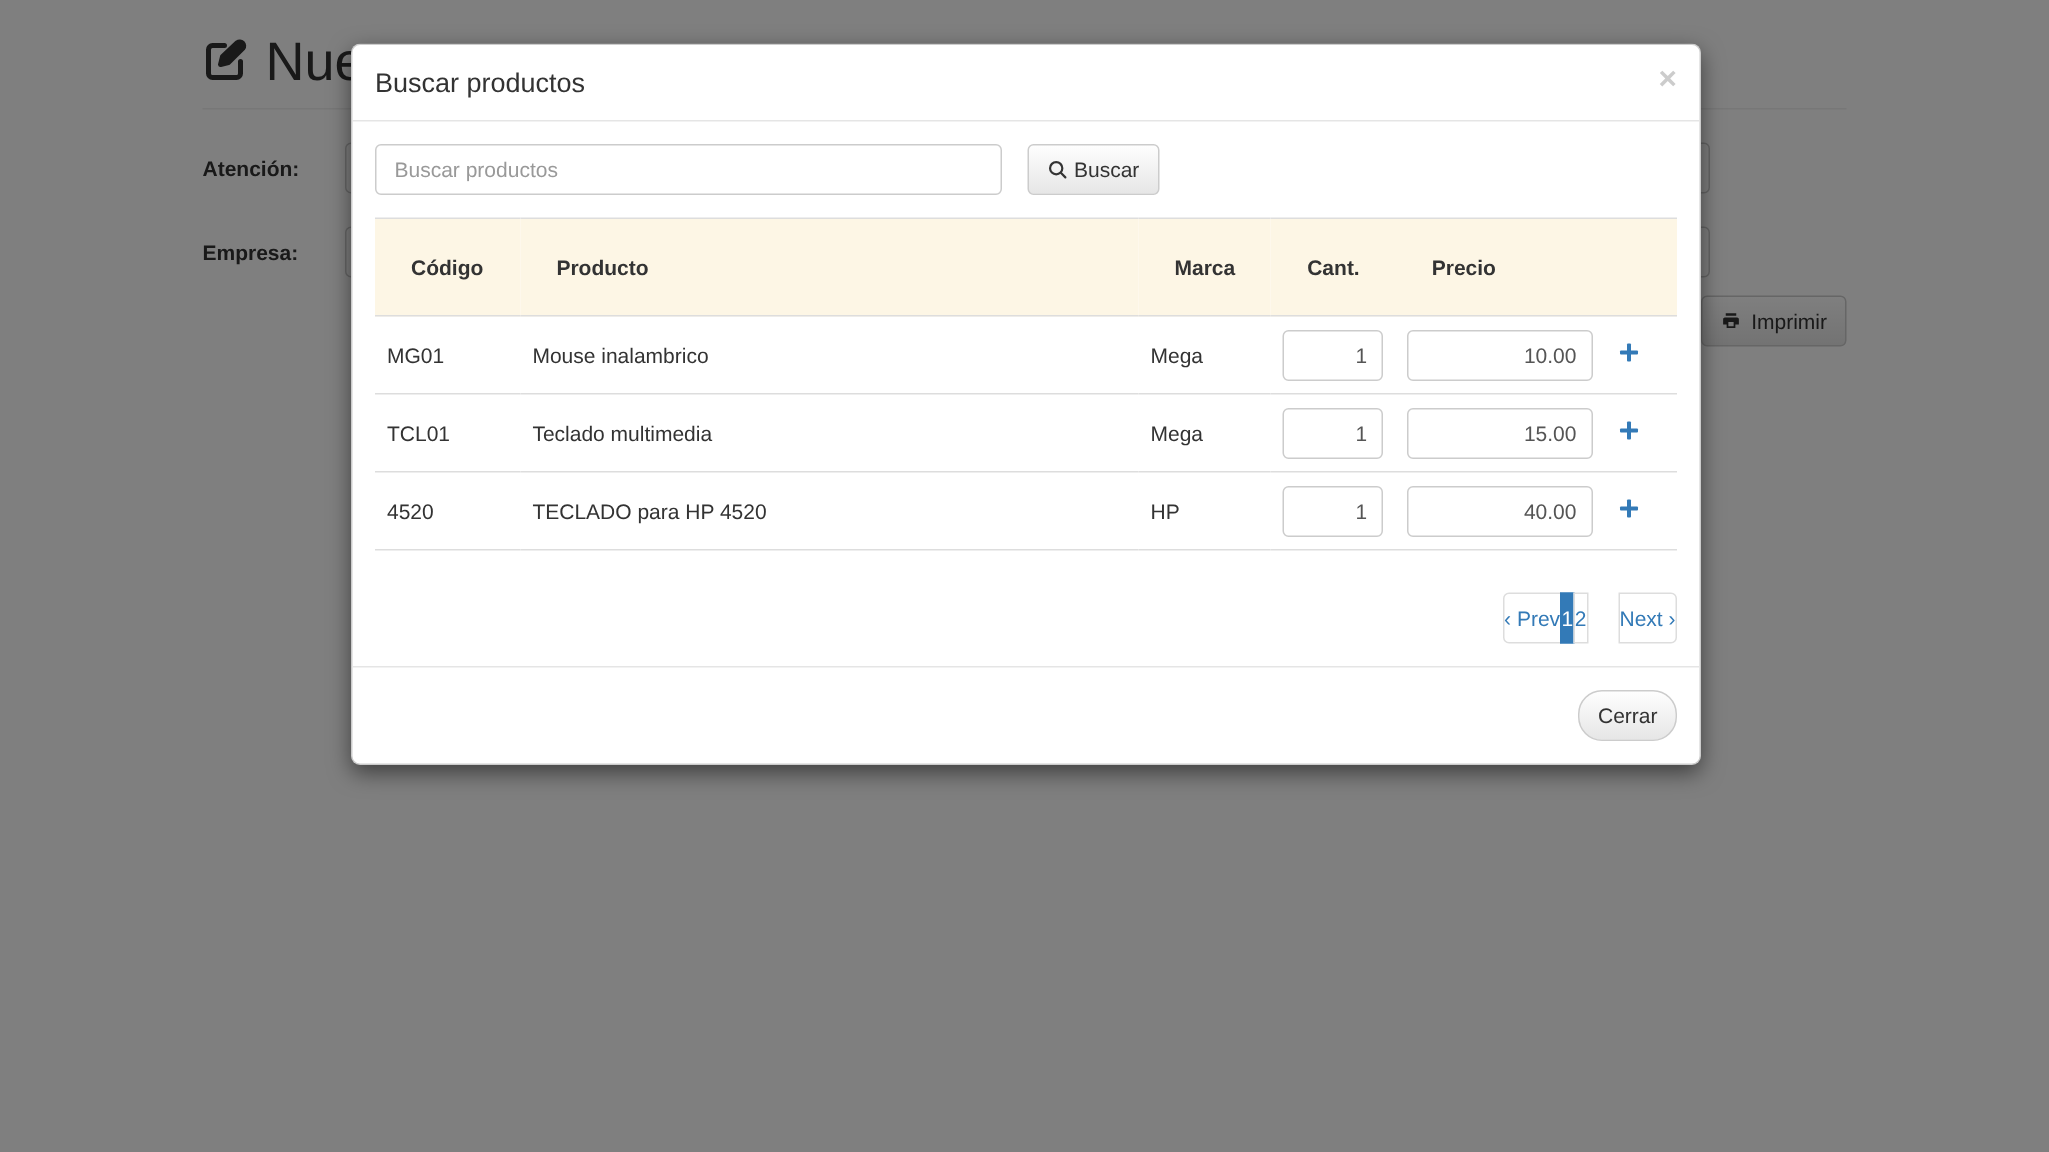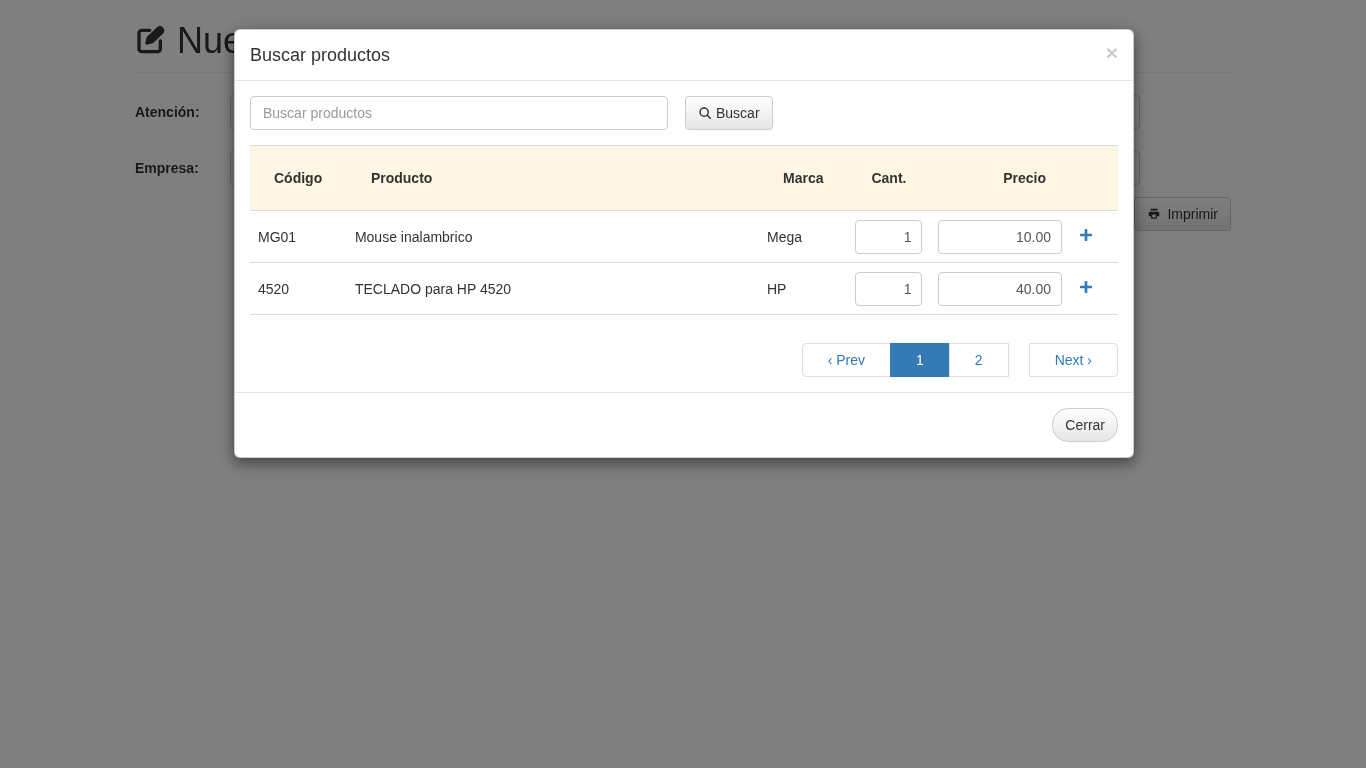--- a/index.html
+++ b/index.html
@@ -25,34 +25,34 @@
 
   .modal-body { padding: 15px; }
   .search-row { display: flex; align-items: center; gap: 17px; margin-bottom: 15px; }
   .search-input { flex: 0 0 418px; height: 34px; border: 1px solid #ccc; border-radius: 4px; padding: 6px 12px; font-size: 14px; color: #555; }
   .search-input::placeholder { color: #999; }
   .search-btn { height: 34px; padding: 0 12px; border: 1px solid #ccc; border-radius: 4px; background: linear-gradient(#fefefe,#e6e6e6); display: inline-flex; align-items: center; font-size: 14px; color: #333; cursor: pointer; }
   .search-btn svg { margin-right: 4px; }
 
   table { width: 100%; border-collapse: collapse; }
   thead th { background: #fdf6e5; border-bottom: 1px solid #ddd; border-top: 1px solid #ddd; text-align: left; padding: 24px; font-size: 14px; font-weight: 700; color: #333; }
-  thead th.right { text-align: right; }
+  thead th.right { text-align: left; }
   tbody td { border-bottom: 1px solid #ddd; padding: 8px; vertical-align: middle; color: #333; }
   tbody tr { height: 52px; }
   .col-codigo { width: 97px; }
   .col-producto { width: 440px; }
   .col-marca { width: 84px; text-align: center; }
   .col-cant { width: 74px; }
   .col-precio { width: 144px; }
   .col-add { width: 28px; }
   .num-input { width: 100%; height: 34px; border: 1px solid #ccc; border-radius: 4px; padding: 6px 10px; font-size: 14px; text-align: right; color: #555; }
   .add-btn { background: none; border: none; cursor: pointer; padding: 0; display: inline-flex; }
 
   .pagination { display: flex; justify-content: flex-end; margin-top: 28px; }
-  .pagination a { display: inline-flex; align-items: center; justify-content: center; height: 34px; padding: 0 25px; border: 1px solid #ddd; margin-left: -1px; color: #337ab7; text-decoration: none; font-size: 14px; background: #fff; cursor: pointer; }
+  .pagination a { display: inline-flex; align-items: center; justify-content: center; height: 34px; padding: 0 0; border: 1px solid #ddd; margin-left: -1px; color: #337ab7; text-decoration: none; font-size: 14px; background: #fff; cursor: pointer; }
   .pagination a:first-child { border-radius: 4px 0 0 4px; }
   .pagination a:last-child { border-radius: 0 4px 4px 0; margin-left: 20px; }
   .pagination a.active { background: #337ab7; border-color: #337ab7; color: #fff; }
   .pagination a + a { }
 
   .modal-footer { padding: 15px; border-top: 1px solid #e5e5e5; text-align: right; }
   .close-btn { height: 34px; padding: 0 12px; border: 1px solid #ccc; border-radius: 16px; background: linear-gradient(#fefefe,#e6e6e6); font-size: 14px; color: #333; cursor: pointer; }
 </style>
 </head>
 <body>
@@ -122,20 +122,33 @@
             <td><input class="num-input" type="text" value="1" style=""></td>
             <td><input class="num-input" type="text" value="10.00" style=""></td>
             <td><button class="add-btn">
                 <span><svg width="16" height="16" viewBox="0 0 24 24" fill="#337ab7">
                     <rect x="10" y="3" width="4" height="18" rx="1"></rect>
                     <rect x="3" y="10" width="18" height="4" rx="1"></rect>
                   </svg></span>
               </button></td>
           </tr>
           <tr>
+            <td>TCL01</td>
+            <td>Teclado multimedia</td>
+            <td>Mega</td>
+            <td><input class="num-input" type="text" value="1" style=""></td>
+            <td><input class="num-input" type="text" value="15.00" style=""></td>
+            <td><button class="add-btn">
+                <span><svg width="16" height="16" viewBox="0 0 24 24" fill="#337ab7">
+                    <rect x="10" y="3" width="4" height="18" rx="1"></rect>
+                    <rect x="3" y="10" width="18" height="4" rx="1"></rect>
+                  </svg></span>
+              </button></td>
+          </tr>
+          <tr>
             <td>4520</td>
             <td>TECLADO para HP 4520</td>
             <td>HP</td>
             <td><input class="num-input" type="text" value="1" style=""></td>
             <td><input class="num-input" type="text" value="40.00" style=""></td>
             <td><button class="add-btn">
                 <span><svg width="16" height="16" viewBox="0 0 24 24" fill="#337ab7">
                     <rect x="10" y="3" width="4" height="18" rx="1"></rect>
                     <rect x="3" y="10" width="18" height="4" rx="1"></rect>
                   </svg></span>

